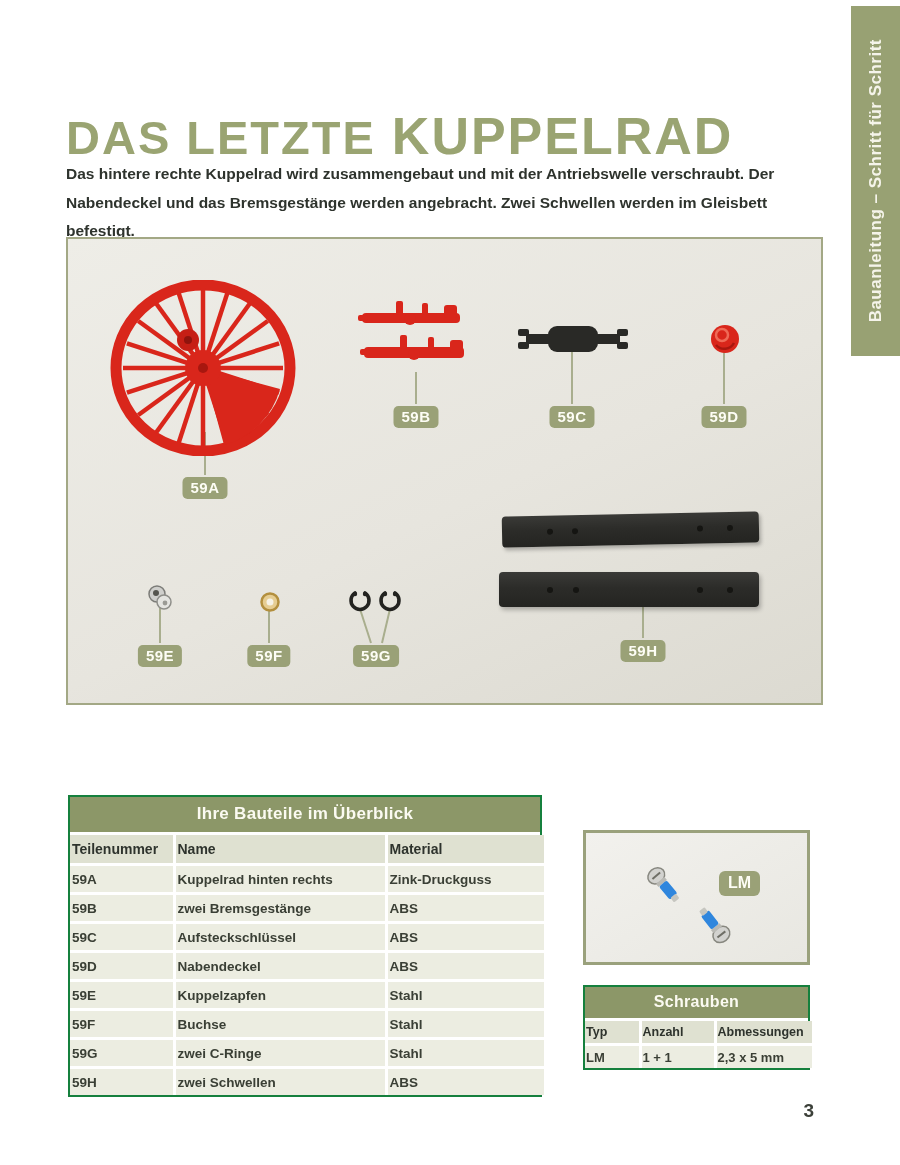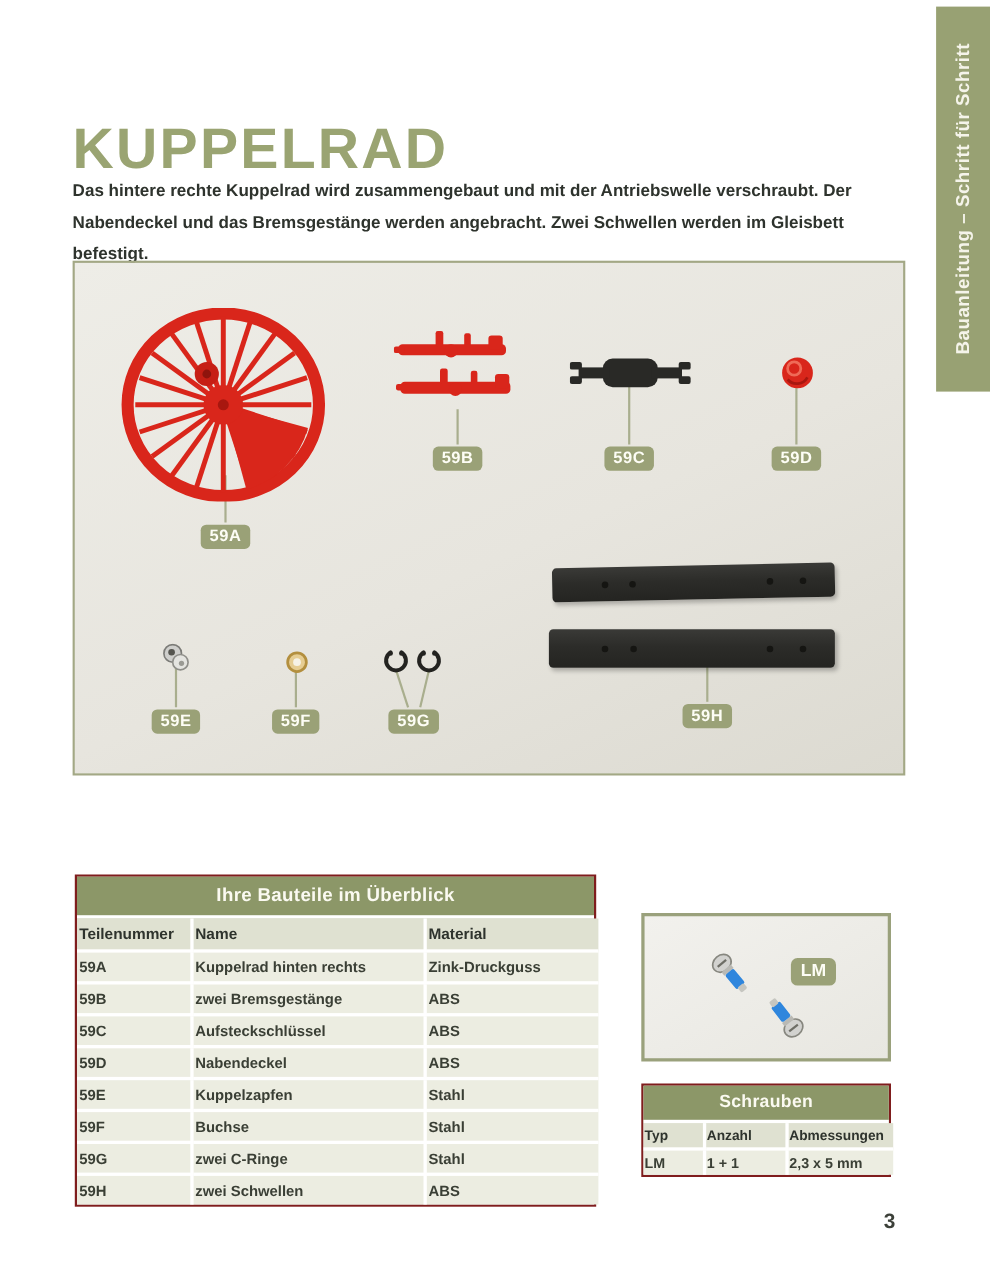--- a/index.html
+++ b/index.html
@@ -48,21 +48,21 @@
   }
   .connectors { position:absolute; left:0; top:0; width:757px; height:468px; }
 
   .sleeper {
     position:absolute; background:linear-gradient(180deg,#3a3a37 0%,#2c2c29 45%,#242421 100%);
     border-radius:4px; box-shadow:2px 3px 4px rgba(0,0,0,.25);
   }
   .sleeper .hole { position:absolute; width:6px; height:6px; border-radius:50%; background:#151512; top:50%; margin-top:-3px; }
 
   
-  .tablebox { position:absolute; border:2px solid #7f1d1d; background:#ffffff; }
+  .tablebox { position:absolute; border:2px solid #15803d; background:#ffffff; }
   .tbl-title {
     background:#8c9768; color:#fbfaf1; font-weight:bold; text-align:center;
     border-bottom:3px solid #ffffff; letter-spacing:.3px;
   }
   table { border-collapse:collapse; width:100%; table-layout:fixed; }
   th, td { text-align:left; vertical-align:middle; }
   th {
     background:#dfe1d1; color:#2e332d; font-size:14px; font-weight:bold;
     border:3px solid #ffffff; border-top:none; padding:6px 2px;
   }
@@ -103,20 +103,21 @@
 </head>
 <body>
 
 <div class="page">
 
   <div class="side-tab">
     <span>Bauanleitung – Schritt für Schritt</span>
   </div>
 
   <div class="title-row">
+    <span class="title-prefix">DAS LETZTE</span>
     <span class="title-main">KUPPELRAD</span>
   </div>
 
   <div class="intro">Das hintere rechte Kuppelrad wird zusammengebaut und mit der Antriebswelle verschraubt. Der Nabendeckel und das Bremsgestänge werden angebracht. Zwei Schwellen werden im Gleisbett befestigt.</div>
 
   <div class="photo-panel">
 
     <svg class="connectors" viewBox="0 0 757 468">
       <g stroke="#a9ae8e" stroke-width="2">
         <line x1="137" y1="193" x2="137" y2="236"></line>

